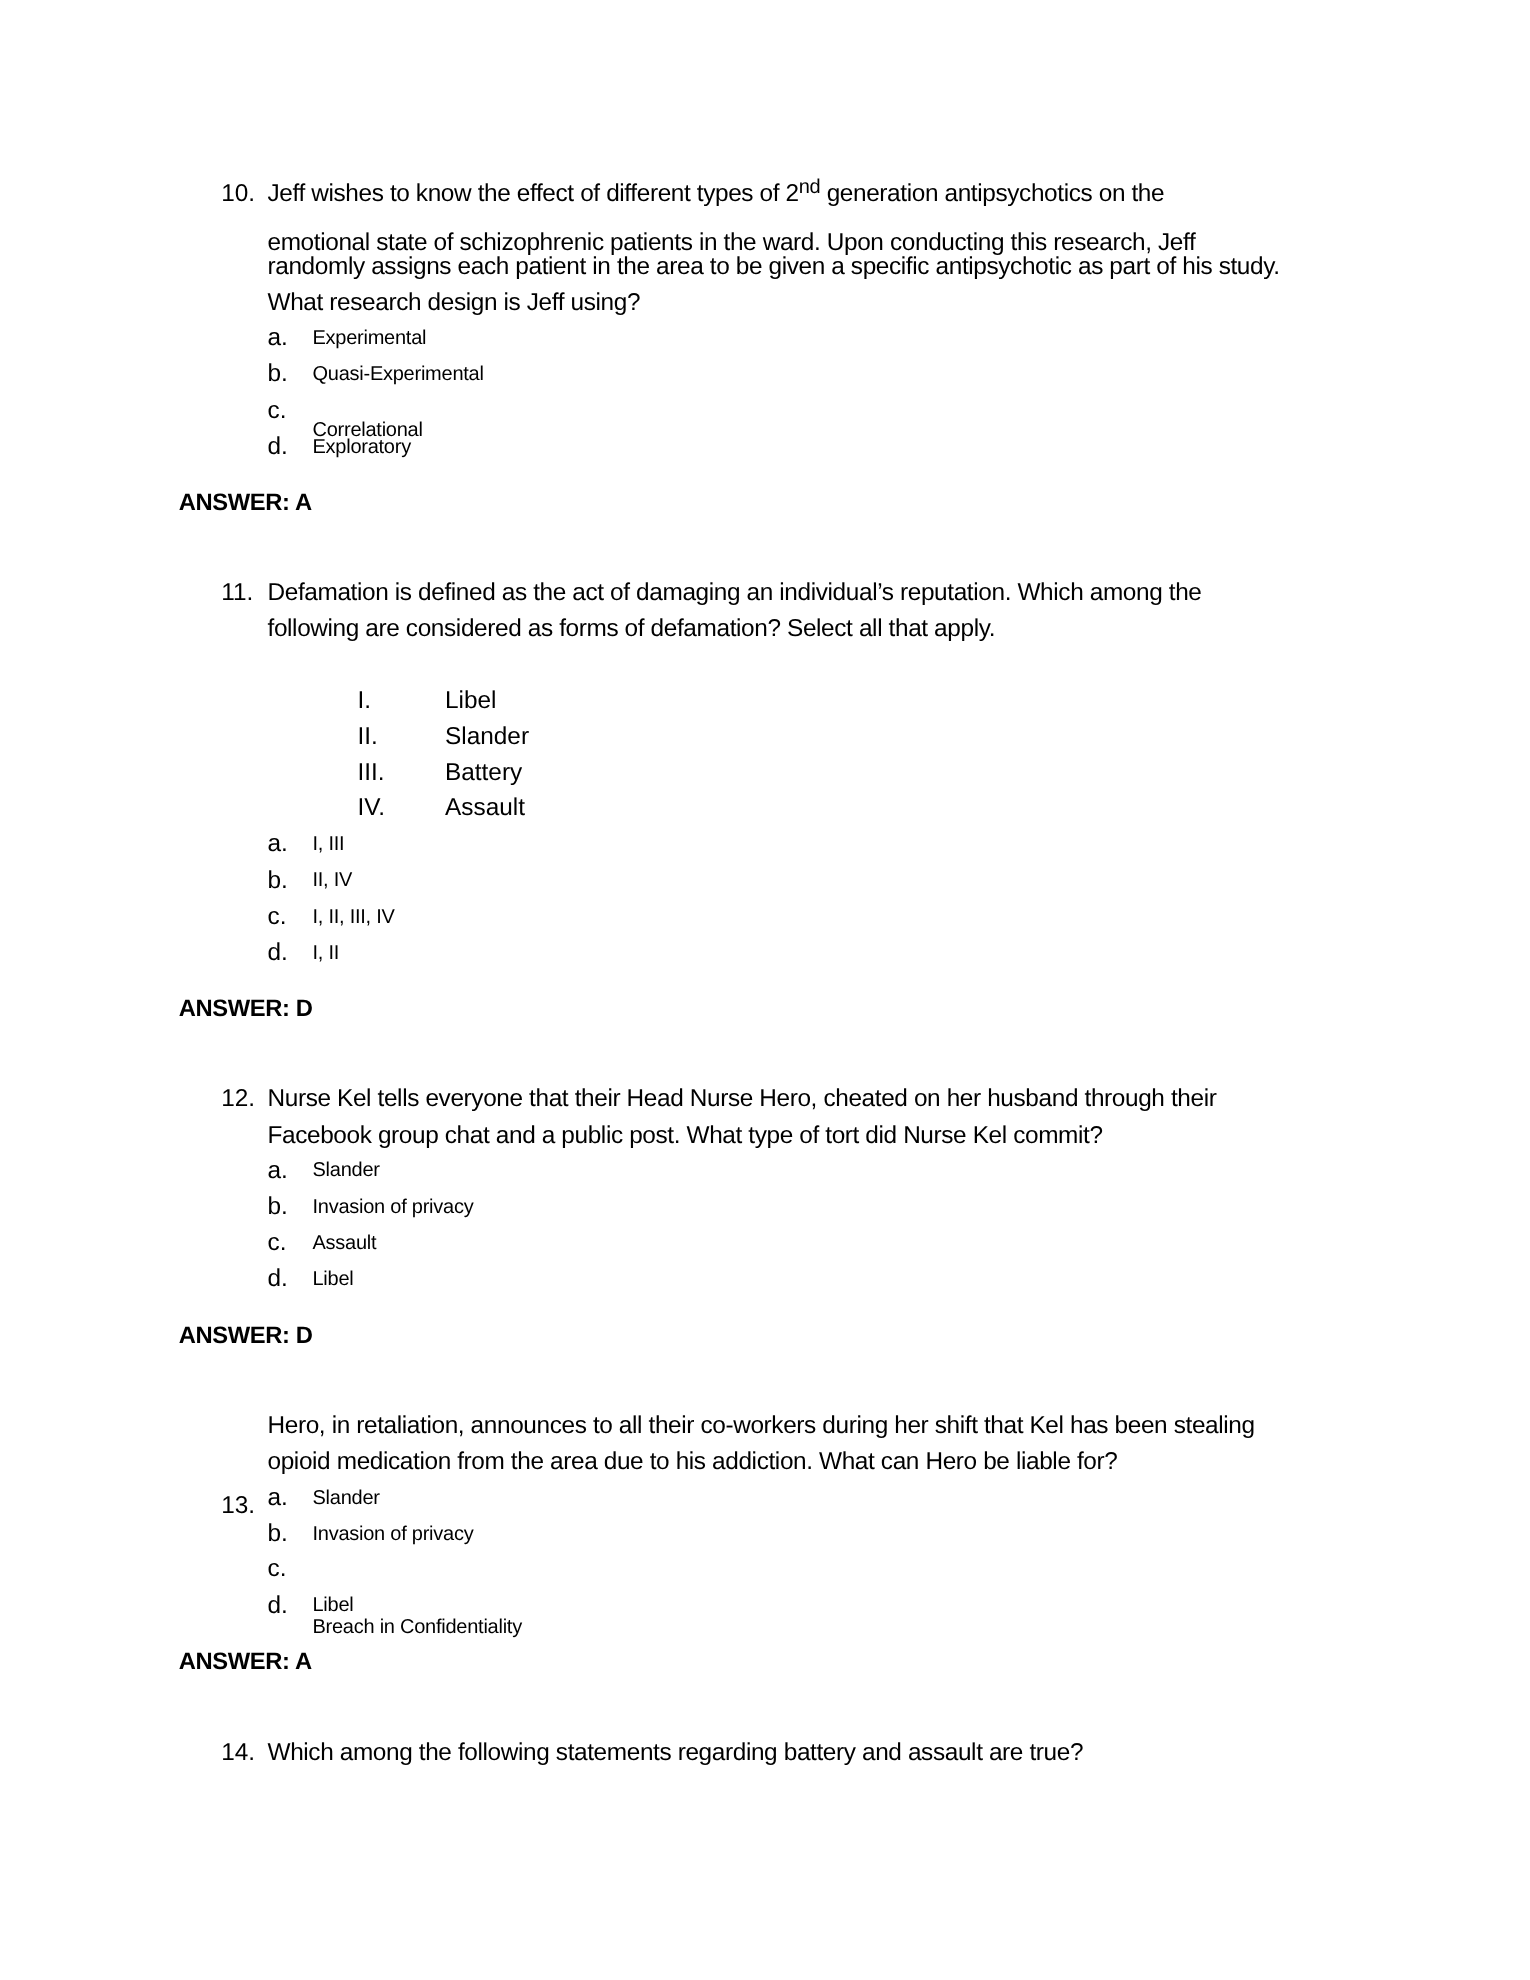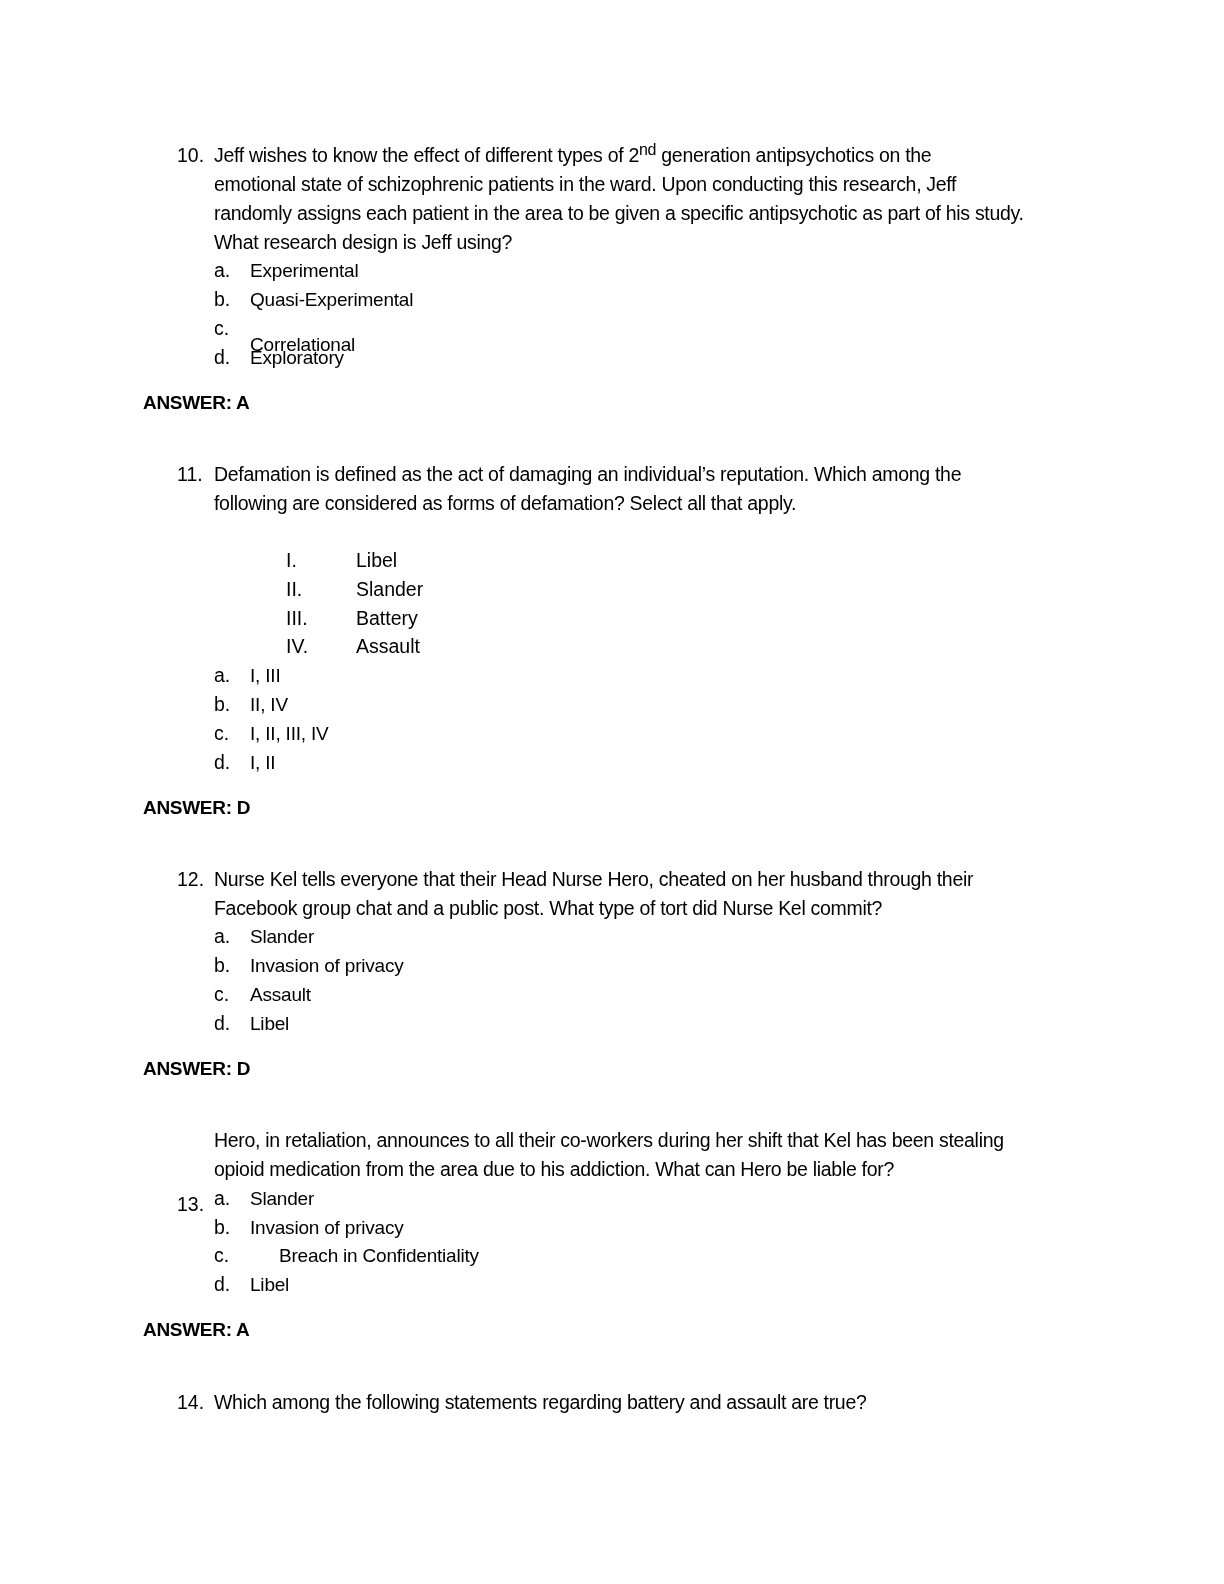--- a/index.html
+++ b/index.html
@@ -5,35 +5,35 @@
   html, body { margin: 0; padding: 0; background: #ffffff; }
   body {
     width: 1224px; height: 1584px; position: relative; overflow: hidden;
     font-family: "Liberation Sans", "DejaVu Sans", sans-serif;
     color: #000000;
   }
   .page { position: absolute; left: 0; top: 0; width: 1224px; height: 1584px; }
   .qnum { position: absolute; font-size: 19.5px; line-height: 29px; }
   .stem { position: absolute; left: 214px; font-size: 19.5px; line-height: 29px; width: 880px; letter-spacing: -0.3px; }
   .opt-letter { position: absolute; left: 214px; font-size: 19.5px; line-height: 29px; }
-  .opt-text { position: absolute; left: 250px; font-size: 19px; line-height: 29px; white-space: nowrap; letter-spacing: -0.2px; }
+  .opt-text { position: absolute; left: 250px; font-size: 16px; line-height: 29px; white-space: nowrap; letter-spacing: -0.2px; }
   .roman { position: absolute; left: 286px; font-size: 19.5px; line-height: 29px; }
   .roman-text { position: absolute; left: 356px; font-size: 19.5px; line-height: 29px; }
   .answer { position: absolute; left: 143px; font-size: 19px; line-height: 29px; font-weight: bold; letter-spacing: -0.3px; }
   sup { font-size: 16px; line-height: 0; vertical-align: 7px; }
 </style>
 </head>
 <body>
 
 <div class="page">
 
   <div>
     <span class="qnum" style="left:177px; top:141px;">10.</span>
     <div class="stem" style="top:141px;"><span>Jeff wishes to know the effect of different types of 2</span><sup>nd</sup><span> generation antipsychotics on the</span></div>
-    <div class="stem" style="top:170px;">emotional state of schizophrenic patients in the ward. Upon conducting this research, Jeff</div>
+    <div class="stem" style="top:180px;">emotional state of schizophrenic patients in the ward. Upon conducting this research, Jeff</div>
     <div class="stem" style="top:199px;">randomly assigns each patient in the area to be given a specific antipsychotic as part of his study.</div>
     <div class="stem" style="top:228px;">What research design is Jeff using?</div>
 
     <span class="opt-letter" style="top:256px;">a.</span>
     <span class="opt-text" style="top:256px;">Experimental</span>
     <span class="opt-letter" style="top:285px;">b.</span>
     <span class="opt-text" style="top:285px;">Quasi-Experimental</span>
     <span class="opt-letter" style="top:314px;">c.</span>
     <span class="opt-text" style="top:330px;">Correlational</span>
     <span class="opt-letter" style="top:343px;">d.</span>
@@ -88,21 +88,21 @@
   <div>
     <span class="qnum" style="left:177px; top:1190px;">13.</span>
     <div class="stem" style="top:1126px;">Hero, in retaliation, announces to all their co-workers during her shift that Kel has been stealing</div>
     <div class="stem" style="top:1155px;">opioid medication from the area due to his addiction. What can Hero be liable for?</div>
 
     <span class="opt-letter" style="top:1184px;">a.</span>
     <span class="opt-text" style="top:1184px;">Slander</span>
     <span class="opt-letter" style="top:1213px;">b.</span>
     <span class="opt-text" style="top:1213px;">Invasion of privacy</span>
     <span class="opt-letter" style="top:1241px;">c.</span>
-    <span class="opt-text" style="top:1241px;margin-left:29px;">Breach in Confidentiality</span>
+    <span class="opt-text" style="top:1287px;">Breach in Confidentiality</span>
     <span class="opt-letter" style="top:1270px;">d.</span>
     <span class="opt-text" style="top:1270px;">Libel</span>
 
     <span class="answer" style="top:1315px;">ANSWER: A</span>
   </div>
 
   <div>
     <span class="qnum" style="left:177px; top:1388px;">14.</span>
     <div class="stem" style="top:1388px;">Which among the following statements regarding battery and assault are true?</div>
   </div>

